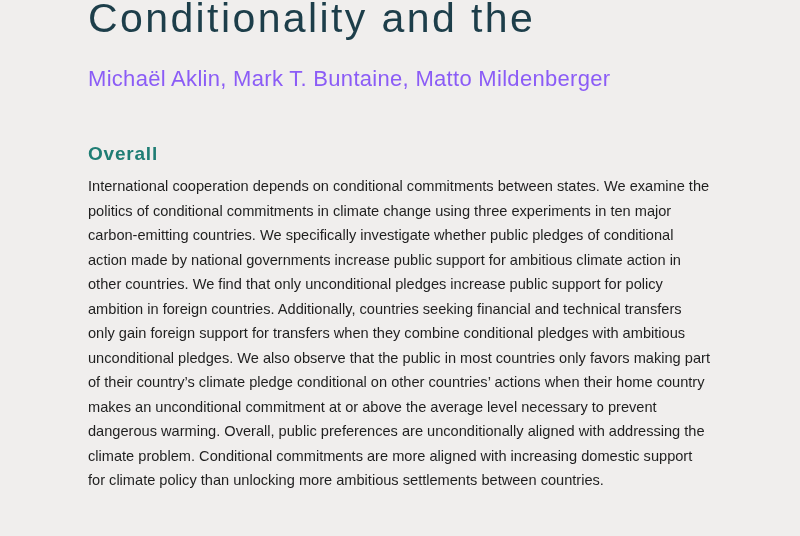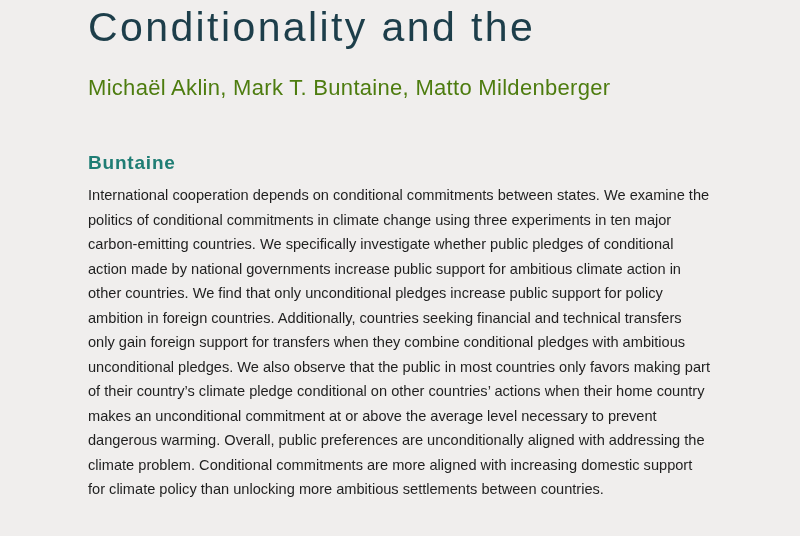--- a/index.html
+++ b/index.html
@@ -10,38 +10,38 @@
     width: 800px;
     height: 536px;
     overflow: hidden;
     background: #f0eeed;
     font-family: "Liberation Sans", sans-serif;
   }
   .page {
     box-sizing: border-box;
     width: 800px;
     height: 536px;
-    padding: 12px 88px;
+    padding: 3px 88px;
     overflow: hidden;
   }
   .paper-title {
     margin: -12px 0 0 0;
     color: #1d3e4a;
     font-size: 41px;
     line-height: 55px;
     font-weight: 300;
     letter-spacing: 2.4px;
   }
   .paper-title .title-line {
     display: block;
     white-space: nowrap;
   }
   .authors-line {
     margin: 18px 0 0 0;
-    color: #4d7c0f;
+    color: #8b5cf6;
     font-size: 22px;
     line-height: 30px;
     letter-spacing: 0.3px;
     white-space: nowrap;
   }
   .abstract-heading {
     margin: 47px 0 0 0;
     color: #1f7d74;
     font-size: 19px;
     line-height: 26px;
@@ -61,17 +61,17 @@
 <body>
 
 <div class="page">
 
   <h1 class="paper-title">
     <span class="title-line">Conditionality and the</span>
   </h1>
 
   <p class="authors-line">Michaël Aklin, Mark T. Buntaine, Matto Mildenberger</p>
 
-  <h2 class="abstract-heading">Buntaine</h2>
+  <h2 class="abstract-heading">Overall</h2>
 
   <p class="abstract-body">International cooperation depends on conditional commitments between states. We examine the politics of conditional commitments in climate change using three experiments in ten major carbon-emitting countries. We specifically investigate whether public pledges of conditional action made by national governments increase public support for ambitious climate action in other countries. We find that only unconditional pledges increase public support for policy ambition in foreign countries. Additionally, countries seeking financial and technical transfers only gain foreign support for transfers when they combine conditional pledges with ambitious unconditional pledges. We also observe that the public in most countries only favors making part of their country’s climate pledge conditional on other countries’ actions when their home country makes an unconditional commitment at or above the average level necessary to prevent dangerous warming. Overall, public preferences are unconditionally aligned with addressing the climate problem. Conditional commitments are more aligned with increasing domestic support for climate policy than unlocking more ambitious settlements between countries.</p>
 
 </div>
 
 </body></html>

